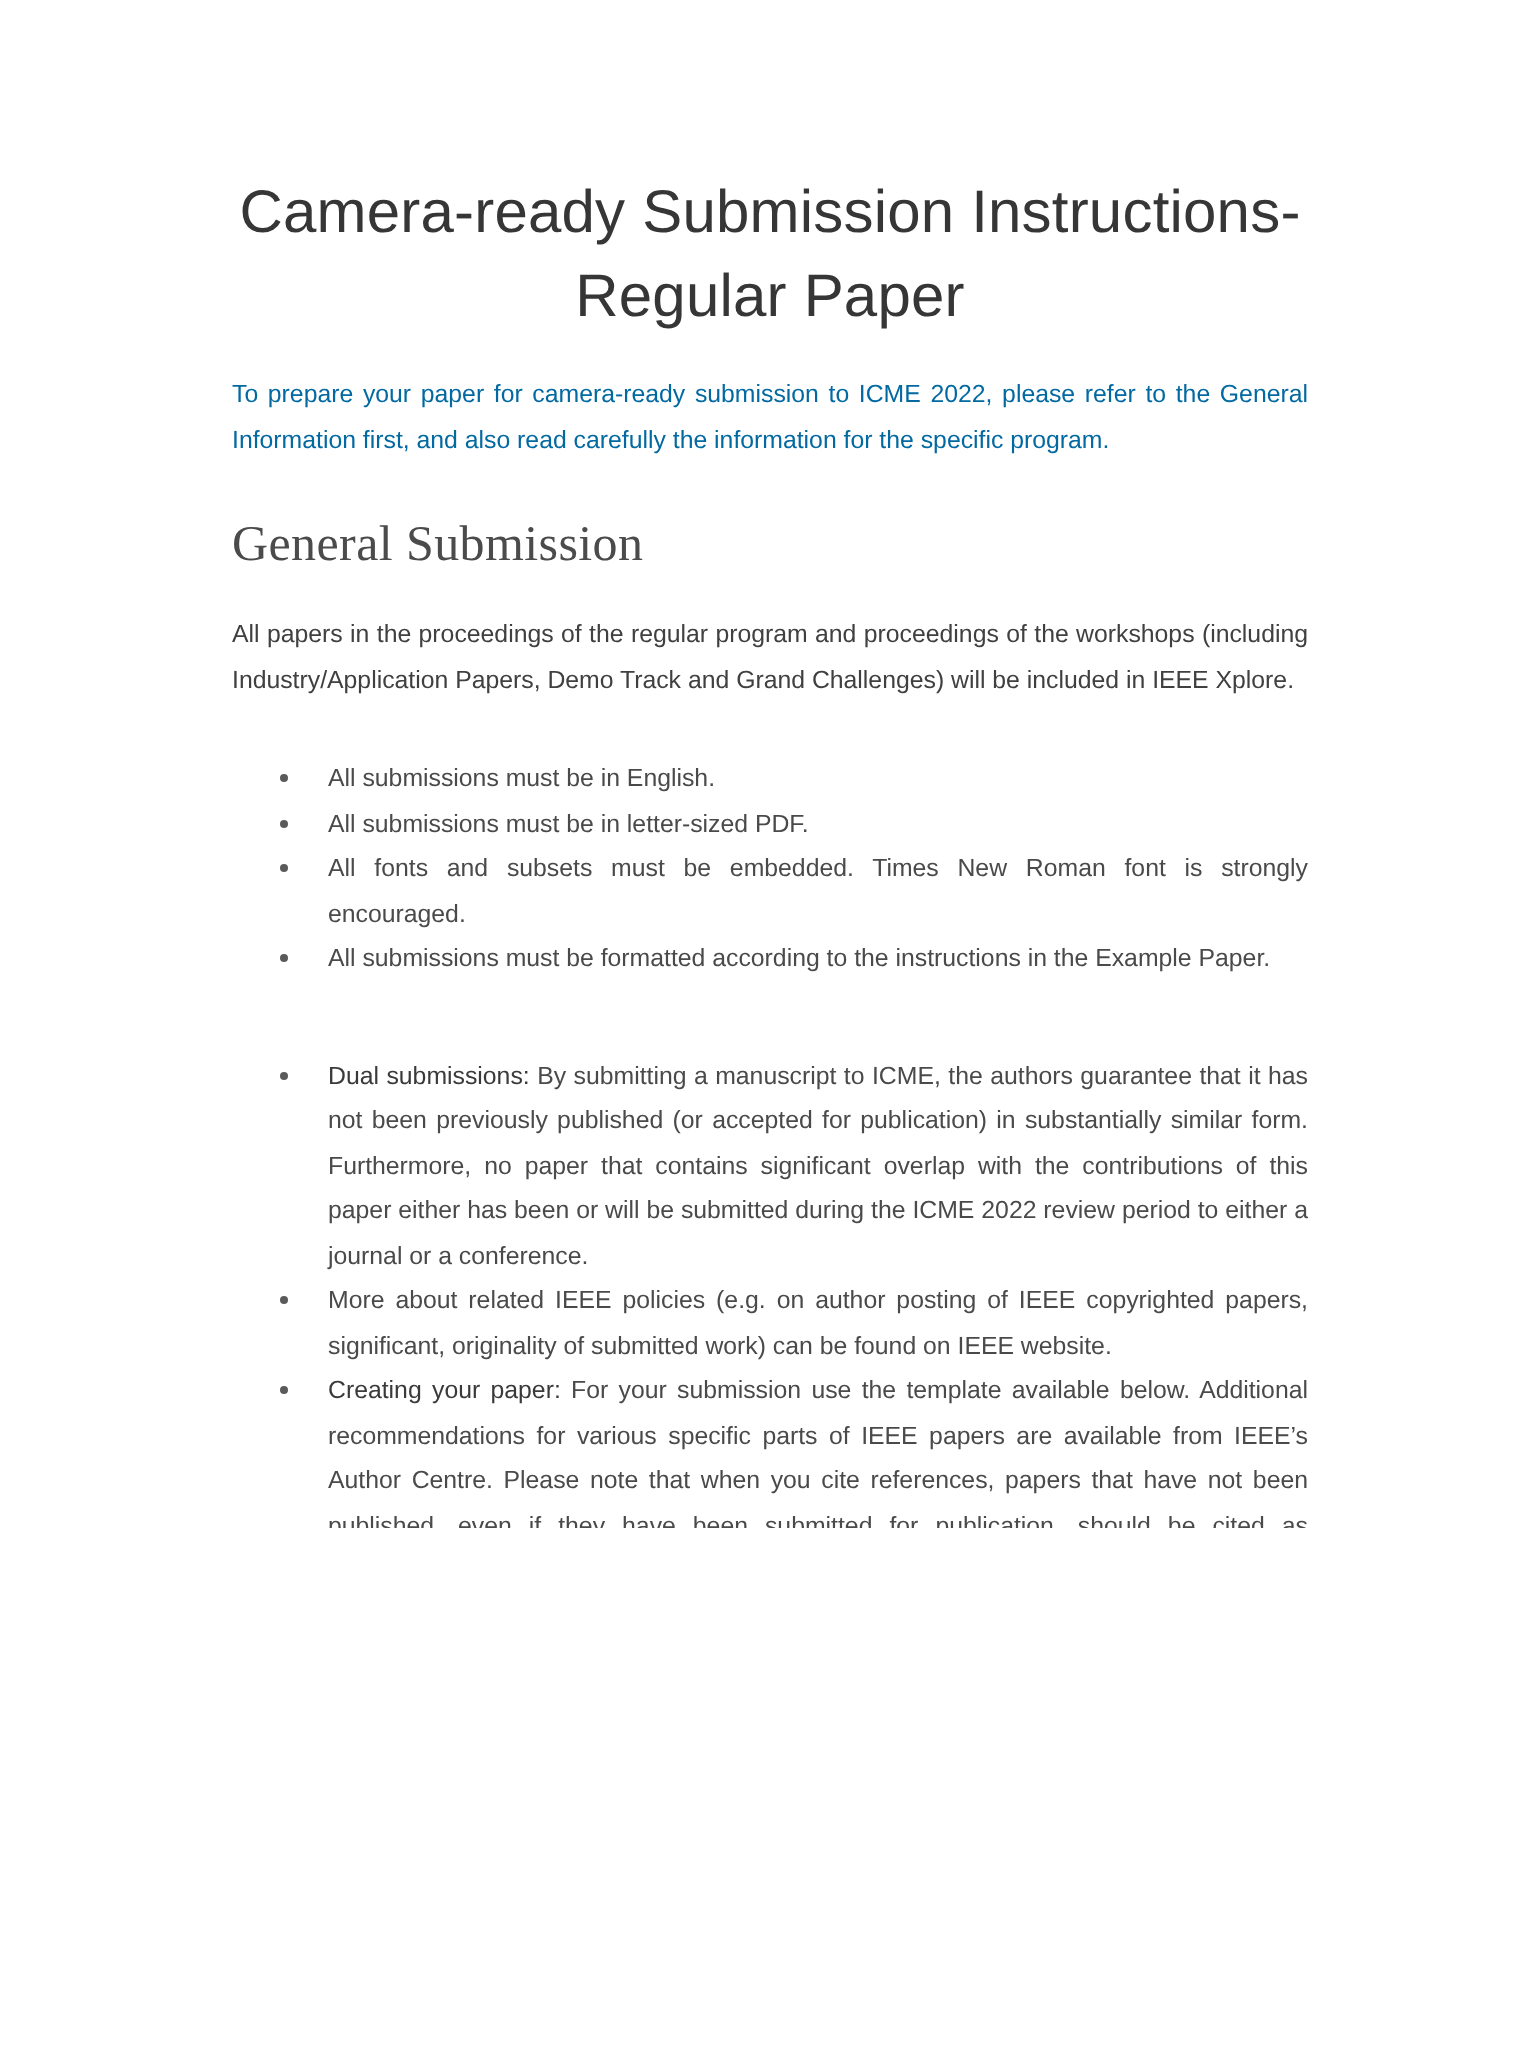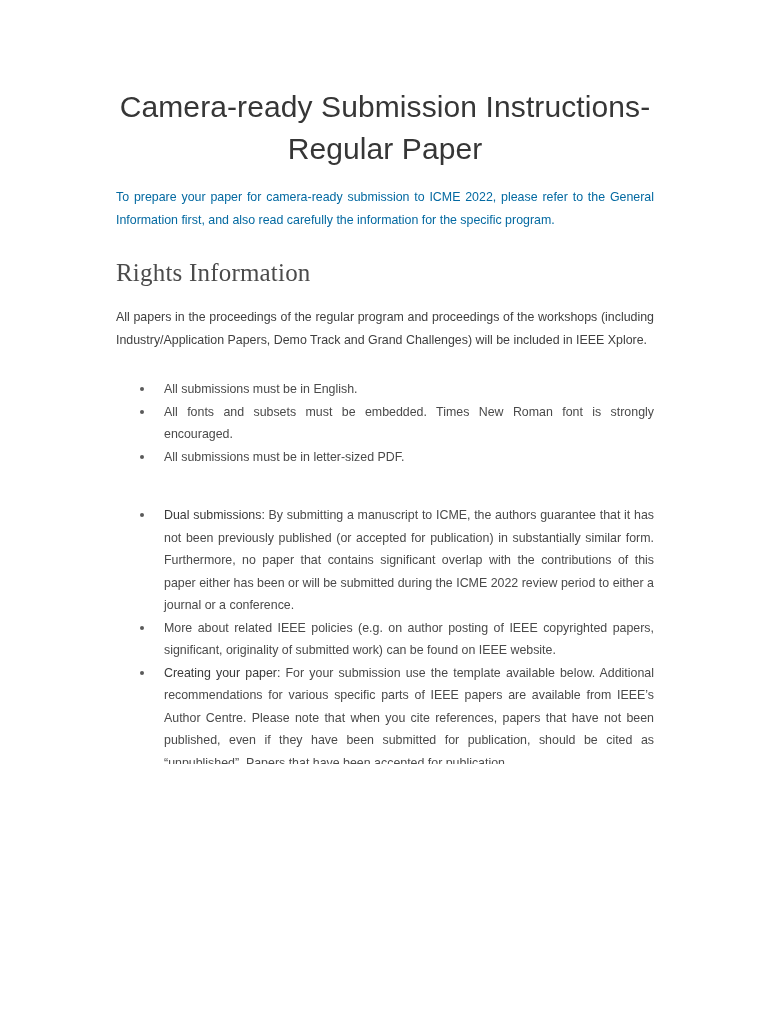--- a/index.html
+++ b/index.html
@@ -98,37 +98,41 @@
 </style>
 </head>
 <body>
 
 <div class="page">
 
   <h1 class="doc-title">Camera-ready Submission Instructions-Regular Paper</h1>
 
   <p class="intro-para">To prepare your paper for camera-ready submission to ICME 2022, please refer to the General Information first, and also read carefully the information for the specific program.</p>
 
-  <h1 class="section">Rights Information</h1>
+  <h1 class="section">General Submission</h1>
 
   <p class="body-para">All papers in the proceedings of the regular program and proceedings of the workshops (including Industry/Application Papers, Demo Track and Grand Challenges) will be included in IEEE Xplore.</p>
 
 
   <ul class="bullets">
     <li>
       <span class="dot"></span>
       <span>All submissions must be in English.</span>
     </li>
     <li>
       <span class="dot"></span>
+      <span>All submissions must be in letter-sized PDF.</span>
+    </li>
+    <li>
+      <span class="dot"></span>
       <span>All fonts and subsets must be embedded. Times New Roman font is strongly encouraged.</span>
     </li>
     <li>
       <span class="dot"></span>
-      <span>All submissions must be in letter-sized PDF.</span>
+      <span>All submissions must be formatted according to the instructions in the Example Paper.</span>
     </li>
   </ul>
 
   <div class="spacer-sm"></div>
 
 
   <ul class="bullets">
     <li>
       <span class="dot"></span>
       <span class="lead">Dual submissions:</span><span> By submitting a manuscript to ICME, the authors guarantee that it has not been previously published (or accepted for publication) in substantially similar form. Furthermore, no paper that contains significant overlap with the contributions of this paper either has been or will be submitted during the ICME 2022 review period to either a journal or a conference.</span>

